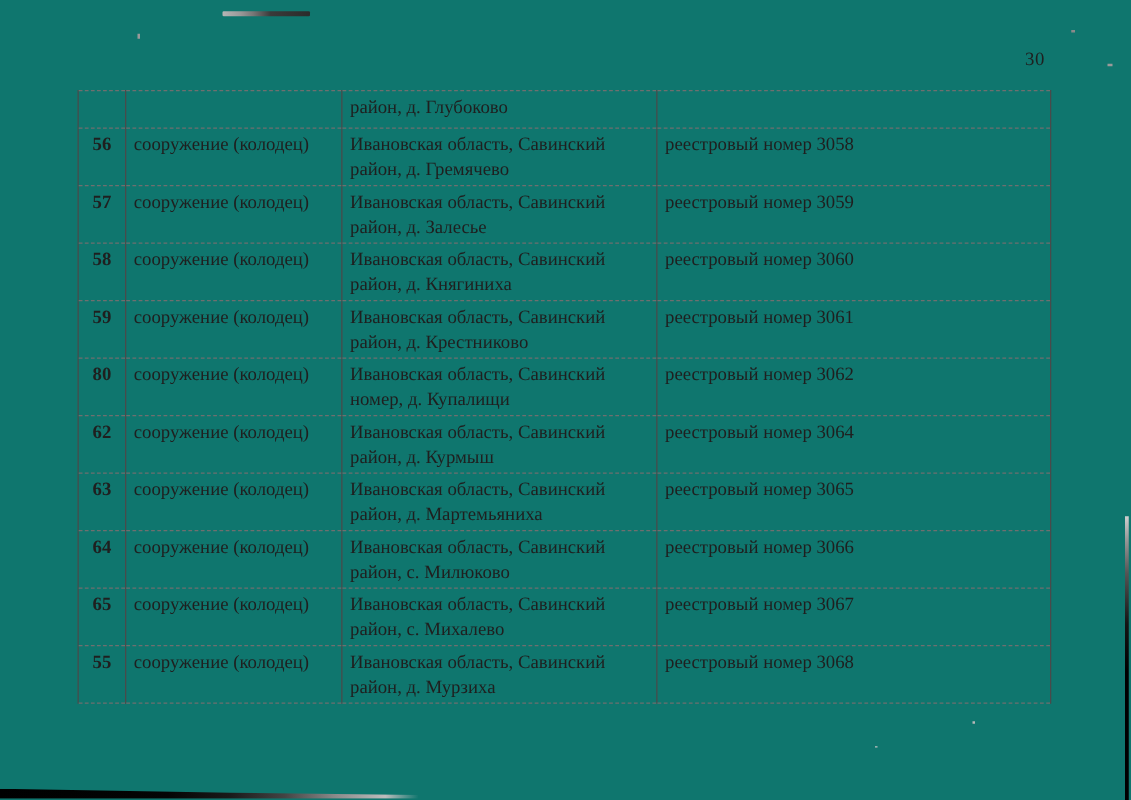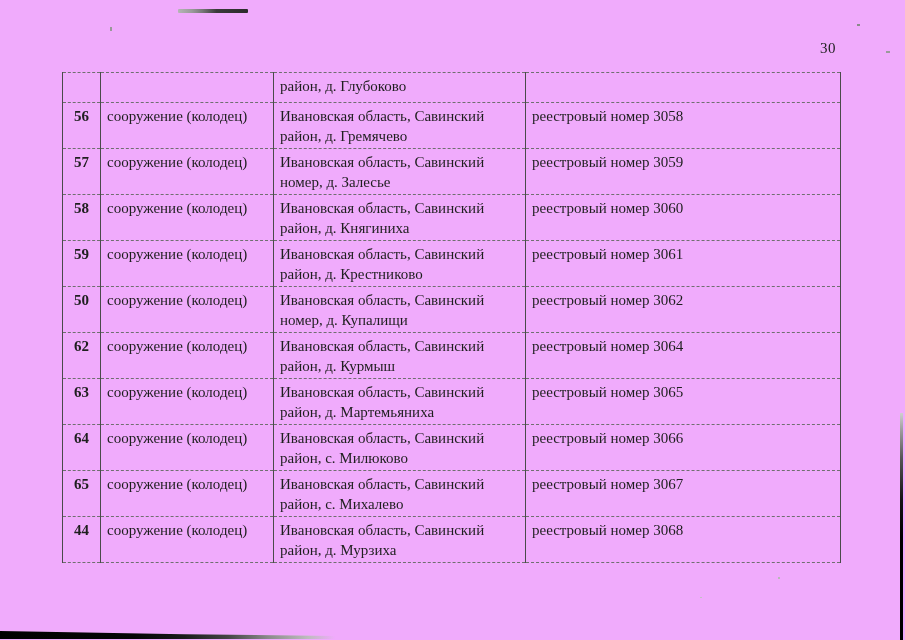--- a/index.html
+++ b/index.html
@@ -4,21 +4,21 @@
 <style>
   html, body {
     margin: 0;
     padding: 0;
     background: #ffffff;
   }
   .page {
     position: relative;
     width: 905px;
     height: 640px;
-    background: #f0abfc;
+    background: #0f766e;
     overflow: hidden;
     font-family: "Liberation Serif", "DejaVu Serif", serif;
     color: #1f1f1f;
   }
 
   
   .top-smudge {
     position: absolute;
     left: 178px;
     top: 9px;
@@ -122,21 +122,21 @@
         <div>Ивановская область, Савинский</div>
         <div>район, д. Гремячево</div>
       </td>
       <td class="col-reg"><span>реестровый номер 3058</span></td>
     </tr>
         <tr>
       <td class="col-num"><span>57</span></td>
       <td class="col-type"><span>сооружение (колодец)</span></td>
       <td class="col-addr">
         <div>Ивановская область, Савинский</div>
-        <div>номер, д. Залесье</div>
+        <div>район, д. Залесье</div>
       </td>
       <td class="col-reg"><span>реестровый номер 3059</span></td>
     </tr>
         <tr>
       <td class="col-num"><span>58</span></td>
       <td class="col-type"><span>сооружение (колодец)</span></td>
       <td class="col-addr">
         <div>Ивановская область, Савинский</div>
         <div>район, д. Княгиниха</div>
       </td>
@@ -145,21 +145,21 @@
         <tr>
       <td class="col-num"><span>59</span></td>
       <td class="col-type"><span>сооружение (колодец)</span></td>
       <td class="col-addr">
         <div>Ивановская область, Савинский</div>
         <div>район, д. Крестниково</div>
       </td>
       <td class="col-reg"><span>реестровый номер 3061</span></td>
     </tr>
         <tr>
-      <td class="col-num"><span>50</span></td>
+      <td class="col-num"><span>80</span></td>
       <td class="col-type"><span>сооружение (колодец)</span></td>
       <td class="col-addr">
         <div>Ивановская область, Савинский</div>
         <div>номер, д. Купалищи</div>
       </td>
       <td class="col-reg"><span>реестровый номер 3062</span></td>
     </tr>
         <tr>
       <td class="col-num"><span>62</span></td>
       <td class="col-type"><span>сооружение (колодец)</span></td>
@@ -190,21 +190,21 @@
         <tr>
       <td class="col-num"><span>65</span></td>
       <td class="col-type"><span>сооружение (колодец)</span></td>
       <td class="col-addr">
         <div>Ивановская область, Савинский</div>
         <div>район, с. Михалево</div>
       </td>
       <td class="col-reg"><span>реестровый номер 3067</span></td>
     </tr>
         <tr>
-      <td class="col-num"><span>44</span></td>
+      <td class="col-num"><span>55</span></td>
       <td class="col-type"><span>сооружение (колодец)</span></td>
       <td class="col-addr">
         <div>Ивановская область, Савинский</div>
         <div>район, д. Мурзиха</div>
       </td>
       <td class="col-reg"><span>реестровый номер 3068</span></td>
     </tr>
       </tbody>
   </table>
 

